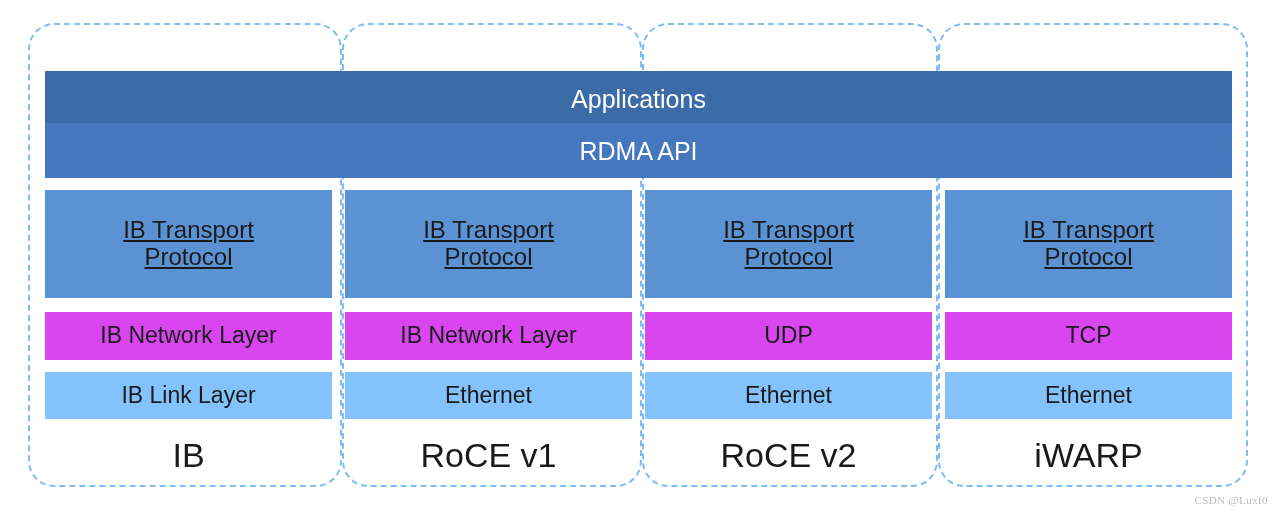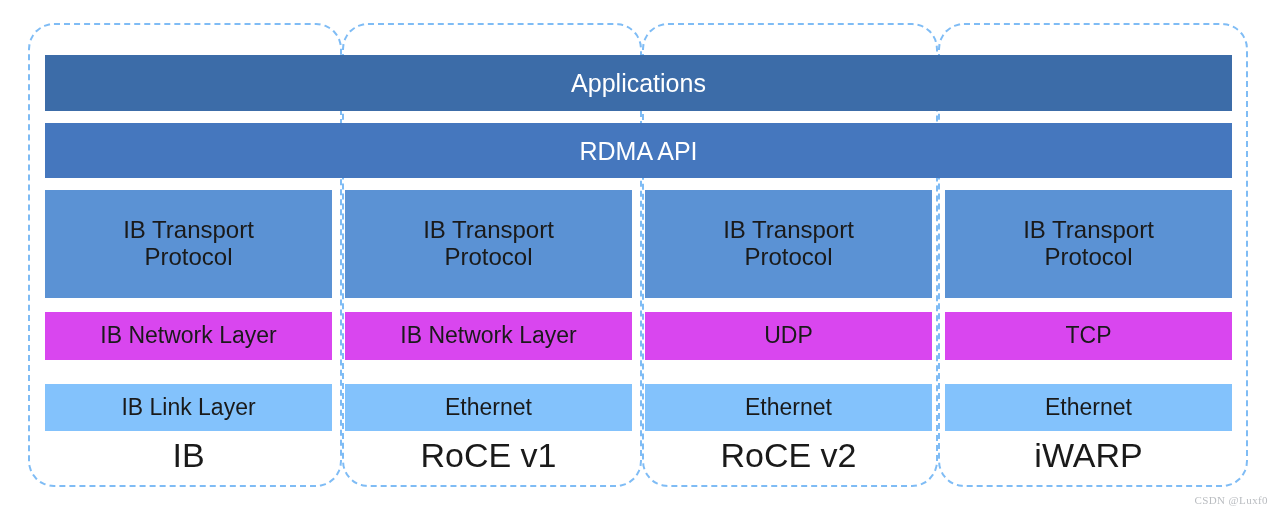--- a/index.html
+++ b/index.html
@@ -55,36 +55,36 @@
     flex: 1 1 0;
     display: flex;
     align-items: center;
     justify-content: center;
     text-align: center;
     line-height: 1.12;
     box-sizing: border-box;
   }
 
   
-  .row-apps      { top: 0px;   height: 46px; }
+  .row-apps      { top: 16px;   height: 46px; }
   .row-api       { top: 68px;  height: 55px; border-radius: 11px; }
   .row-transport { top: 135px; height: 108px; }
   .row-network   { top: 257px; height: 48px; }
-  .row-link      { top: 317px; height: 47px; margin-top: 12px; }
+  .row-link      { top: 317px; height: 47px; }
 
   
   .band-apps      { background: #3C6CA8; color: #ffffff; }
   .band-api       { background: #4577BE; color: #ffffff; }
   .band-transport { background: #5B92D4; color: #1a1a1a; }
   .band-network   { background: #d946ef; color: #1a1a1a; }
   .band-link      { background: #83C2FC; color: #1a1a1a; }
 
   .row-apps .cell      { font-size: 25px; }
   .row-api .cell       { font-size: 25px; }
-  .row-transport .cell { font-size: 24px; }
+  .row-transport .cell { font-size: 24px; text-decoration: underline; }
   .row-network .cell   { font-size: 23px; }
   .row-link .cell      { font-size: 23px; }
 
   .two-line { white-space: pre-line; }
 
   
   .captions {
     position: absolute;
     left: 45px;
     top: 432px;

